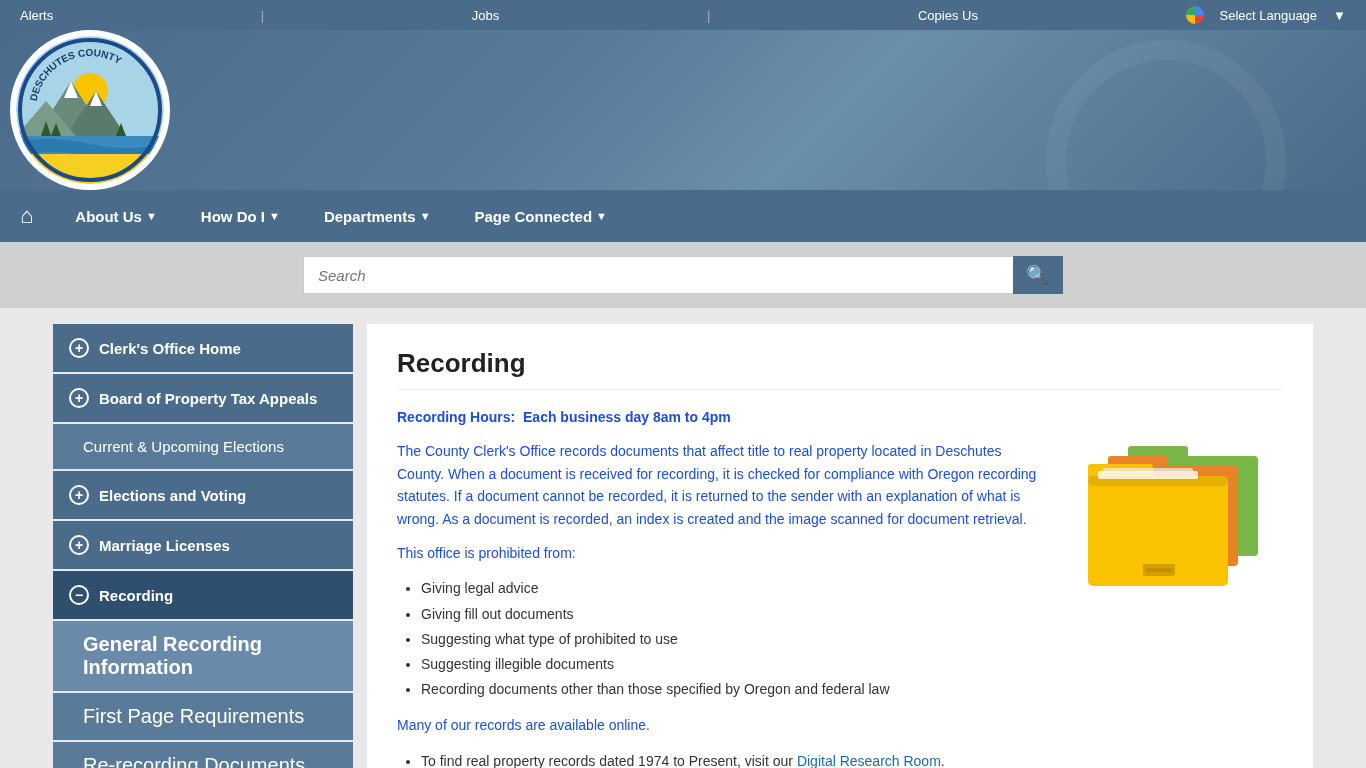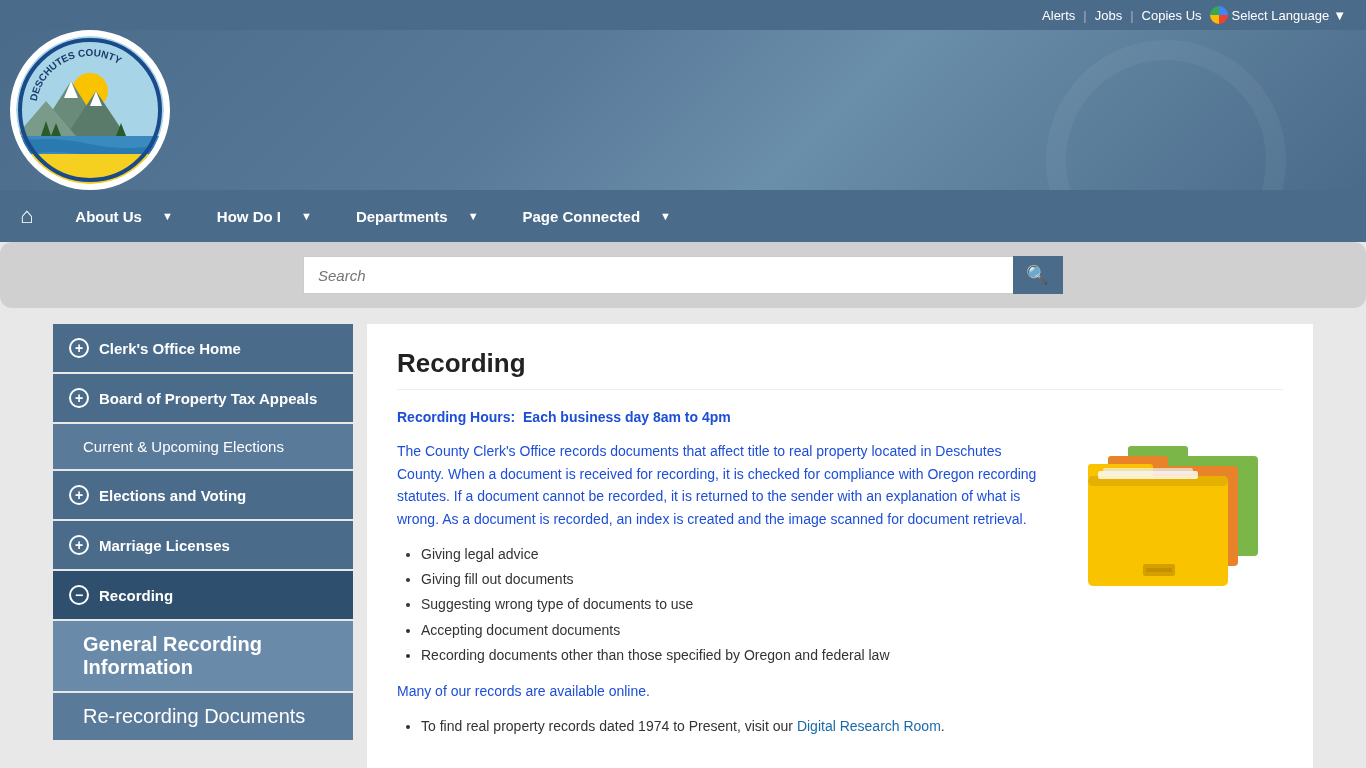--- a/index.html
+++ b/index.html
@@ -2,30 +2,30 @@
 <html><head>
   <meta charset="utf-8">
   <style>
     * { margin: 0; padding: 0; box-sizing: border-box; }
     body { font-family: Arial, sans-serif; font-size: 14px; background: #e8e8e8; }
 
     
     .top-bar {
       background: #4a6b8a;
       display: flex;
-      justify-content: flex-end;
+      justify-content: space-between;
       align-items: center;
       padding: 6px 20px;
       gap: 8px;
       font-size: 13px;
       color: #fff;
     }
     .top-bar a { color: #fff; text-decoration: none; }
     .top-bar .separator { color: #aac; }
-    .top-bar .lang-area { display: flex; align-items: center; gap: 4px; }
+    .top-bar .lang-area { display: flex; align-items: center; gap: 16px; }
     .top-bar .google-g {
       width: 18px; height: 18px;
       border-radius: 50%;
       background: conic-gradient(#4285F4 0deg 90deg, #EA4335 90deg 180deg, #FBBC05 180deg 270deg, #34A853 270deg 360deg);
       display: inline-block;
     }
 
     
     .header {
       background: linear-gradient(135deg, #4a6b8a 0%, #5a7a9a 40%, #6a8faa 60%, #4a6b8a 100%);
@@ -87,33 +87,32 @@
       text-decoration: none;
     }
     .nav-item {
       color: #fff;
       font-size: 15px;
       font-weight: bold;
       padding: 16px 22px;
       cursor: pointer;
       display: flex;
       align-items: center;
-      gap: 20px;
+      gap: 4px;
       white-space: nowrap;
       justify-content: flex-end;
     }
     .nav-item .arrow { font-size: 11px; }
 
     
     .search-bar {
       background: #d0d0d0;
       padding: 14px 20px;
       display: flex;
       justify-content: center;
-      border-radius: 12px;
     }
     .search-container {
       display: flex;
       width: 760px;
       max-width: 100%;
     }
     .search-input {
       flex: 1;
       padding: 8px 14px;
       font-size: 15px;
@@ -349,38 +348,42 @@
 
     <div class="sidebar-item active-minus" style="background:#2e4f6e;">
       <div class="sidebar-icon">−</div>
       <span>Recording</span>
     </div>
 
     <div class="sidebar-sub current">
       <span>General Recording Information</span>
     </div>
     <div class="sidebar-sub">
+      <span>First Page Requirements</span>
+    </div>
+    <div class="sidebar-sub">
       <span>Re-recording Documents</span>
     </div>
 
   </div>
 
   <div class="content">
     <h1>Recording</h1>
     <div class="content-inner">
       <div class="content-text">
         <p class="hours-line">
           <span>Recording Hours:</span>&nbsp;&nbsp;<span>Each business day 8am to 4pm</span>
         </p>
         <p>The County Clerk's Office records documents that affect title to real property located in Deschutes County. When a document is received for recording, it is checked for compliance with Oregon recording statutes. If a document cannot be recorded, it is returned to the sender with an explanation of what is wrong. As a document is recorded, an index is created and the image scanned for document retrieval.</p>
+        <p>This office is prohibited from:</p>
         <ul>
           <li>Giving legal advice</li>
           <li>Giving fill out documents</li>
-          <li>Suggesting wrong type of documents to use</li>
-          <li>Accepting document documents</li>
+          <li>Suggesting what type of prohibited to use</li>
+          <li>Suggesting illegible documents</li>
           <li>Recording documents other than those specified by Oregon and federal law</li>
         </ul>
         <p>Many of our records are available online.</p>
         <ul>
           <li>
             <span>To find real property records dated 1974 to Present, visit our </span><a>Digital Research Room</a><span>.</span>
           </li>
 
         </ul>
       </div>

